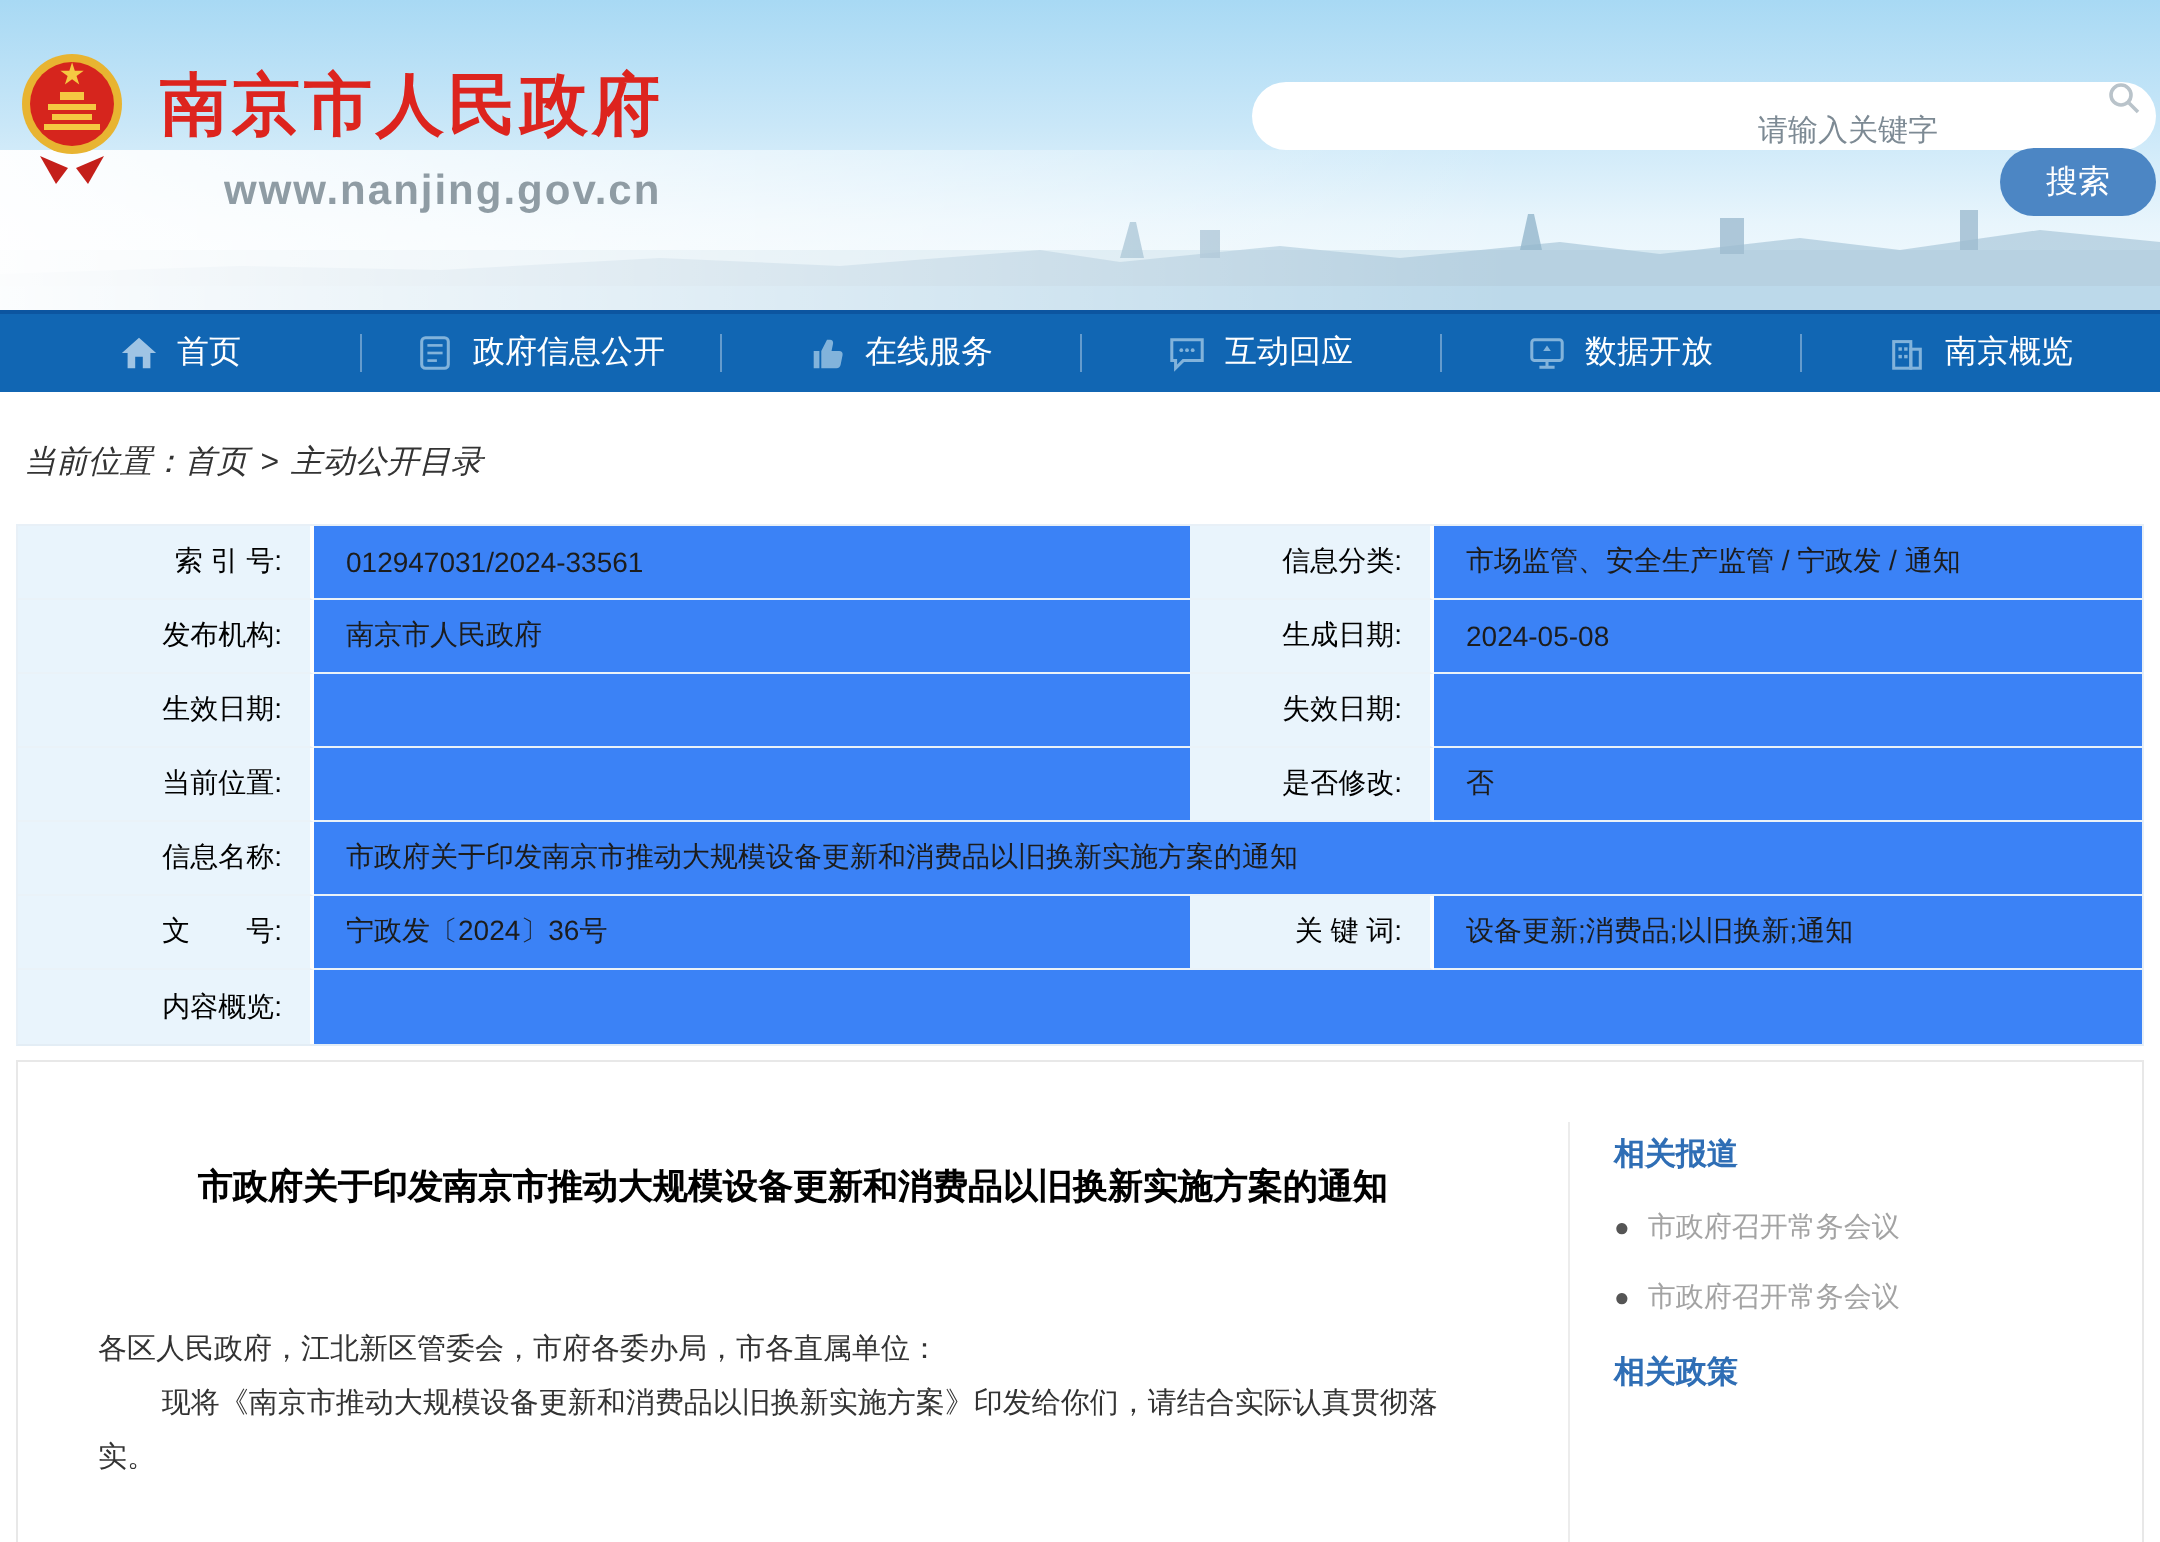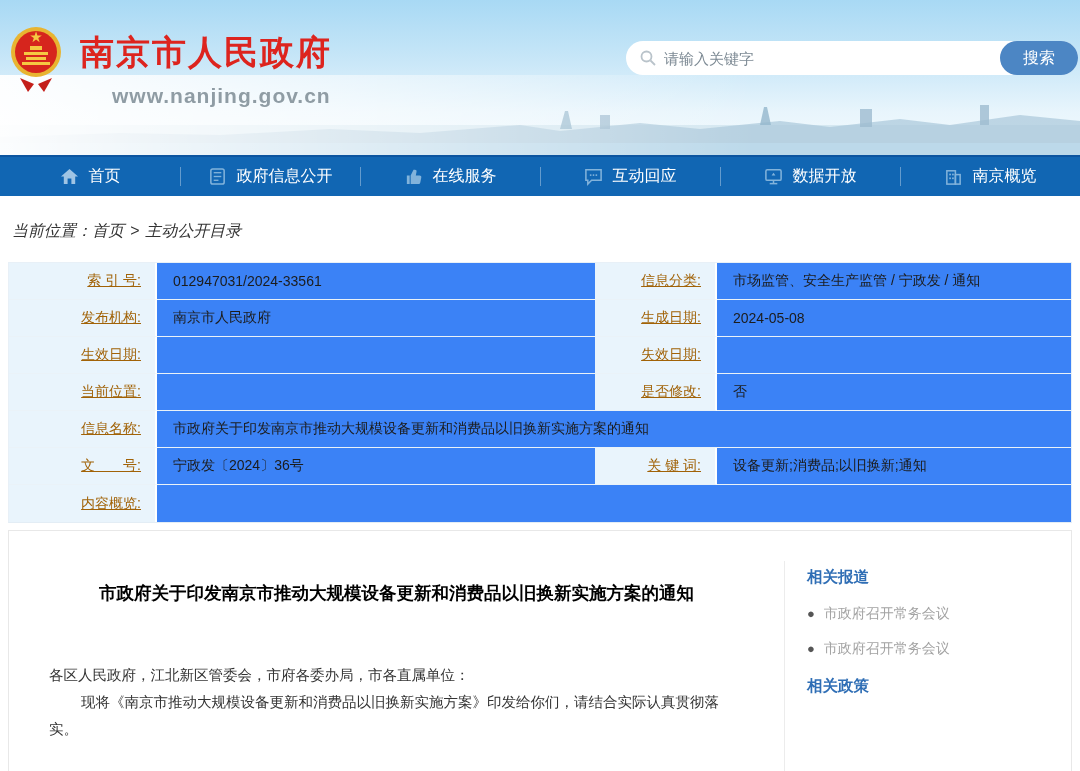--- a/index.html
+++ b/index.html
@@ -11,21 +11,21 @@
     background:linear-gradient(180deg,#a8d9f4 0%,#c9e7f8 40%,#e8f5fc 72%,#f5fbfe 100%); }
   .skyline { position:absolute; left:0; bottom:0; width:100%; height:70px; }
   .mist { position:absolute; left:0; bottom:0; width:70%; height:80px;
     background:linear-gradient(90deg,rgba(255,255,255,.95) 0%,rgba(255,255,255,.55) 45%,rgba(255,255,255,0) 100%); }
   .brand { position:absolute; left:10px; top:22px; display:flex; align-items:flex-start; }
   .emblem { width:52px; height:72px; margin-right:18px; }
   .brand-text { padding-top:8px; }
   .site-name { color:#dd241e; font-size:34px; font-weight:bold; letter-spacing:2px; }
   .site-url { color:#8f9ca4; font-size:21px; font-weight:bold; letter-spacing:1px; margin-top:8px; margin-left:32px; }
   .search-wrap { position:absolute; top:41px; right:2px; width:452px; height:34px;
-    background:#fff; border-radius:17px; display:flex; align-items:center; }
+    background:#fff; border-radius:17px; display:flex; align-items:flex-end;flex-direction:column; }
   .search-icon { width:16px; height:16px; margin:0 8px 0 14px; flex:none; }
   .search-input { flex:1; border:none; outline:none; font-size:15px; color:#333;
     background:transparent; height:30px; font-family:inherit; }
   .search-input::placeholder { color:#7d8a94; }
   .search-btn { flex:none; width:78px; height:34px; border:none; border-radius:17px;
     background:#4c86c4; color:#ffffff; font-size:16px; cursor:pointer; font-family:inherit; }
 
   
   .nav { height:41px; background:#1166b3; border-top:2px solid #0c55a0; display:flex; }
   .nav-item { flex:1; display:flex; align-items:center; justify-content:center; gap:10px;
@@ -39,22 +39,22 @@
   .breadcrumb a { color:#333; text-decoration:none; cursor:pointer; }
   .crumb-sep { margin:0 6px; }
 
   
   .info-table { margin:0 8px; display:grid;
     grid-template-columns:148px 438px 122px 1fr;
     border:1px solid #e8f0f7; border-bottom:1px solid #e3edf5; }
   .cell { min-height:37px; display:flex; align-items:center;
     border-bottom:1px solid #eaf2f8; font-size:14px; }
   .cell:last-child, .cell.lastrow { border-bottom:none; }
-  .cell.label { background:#e9f4fc; color:#a16207; justify-content:flex-end;
-    padding-right:14px; border-right:2px solid #fff; white-space:pre;text-decoration:underline; }
+  .cell.label { background:#e9f4fc; color:#000000; justify-content:flex-end;
+    padding-right:14px; border-right:2px solid #fff; white-space:pre; }
   .cell.value { color:#1c1c1c; padding-left:16px; background:#3b82f6; }
   .cell.span3 { grid-column:2 / 5; }
 
   
   .content-box { margin:7px 8px 0; border:1px solid #e8e8e8; height:700px; display:flex; background:#fff; }
   .article { flex:1; padding:44px 28px 0 28px; }
   .article-title { font-size:17.5px; font-weight:bold; color:#000; text-align:center;
     line-height:37px; max-width:650px; margin:0 auto; }
   .article-body { margin-top:50px; padding:0 12px; }
   .article-body p { font-size:14.5px; color:#333; line-height:27px; }

